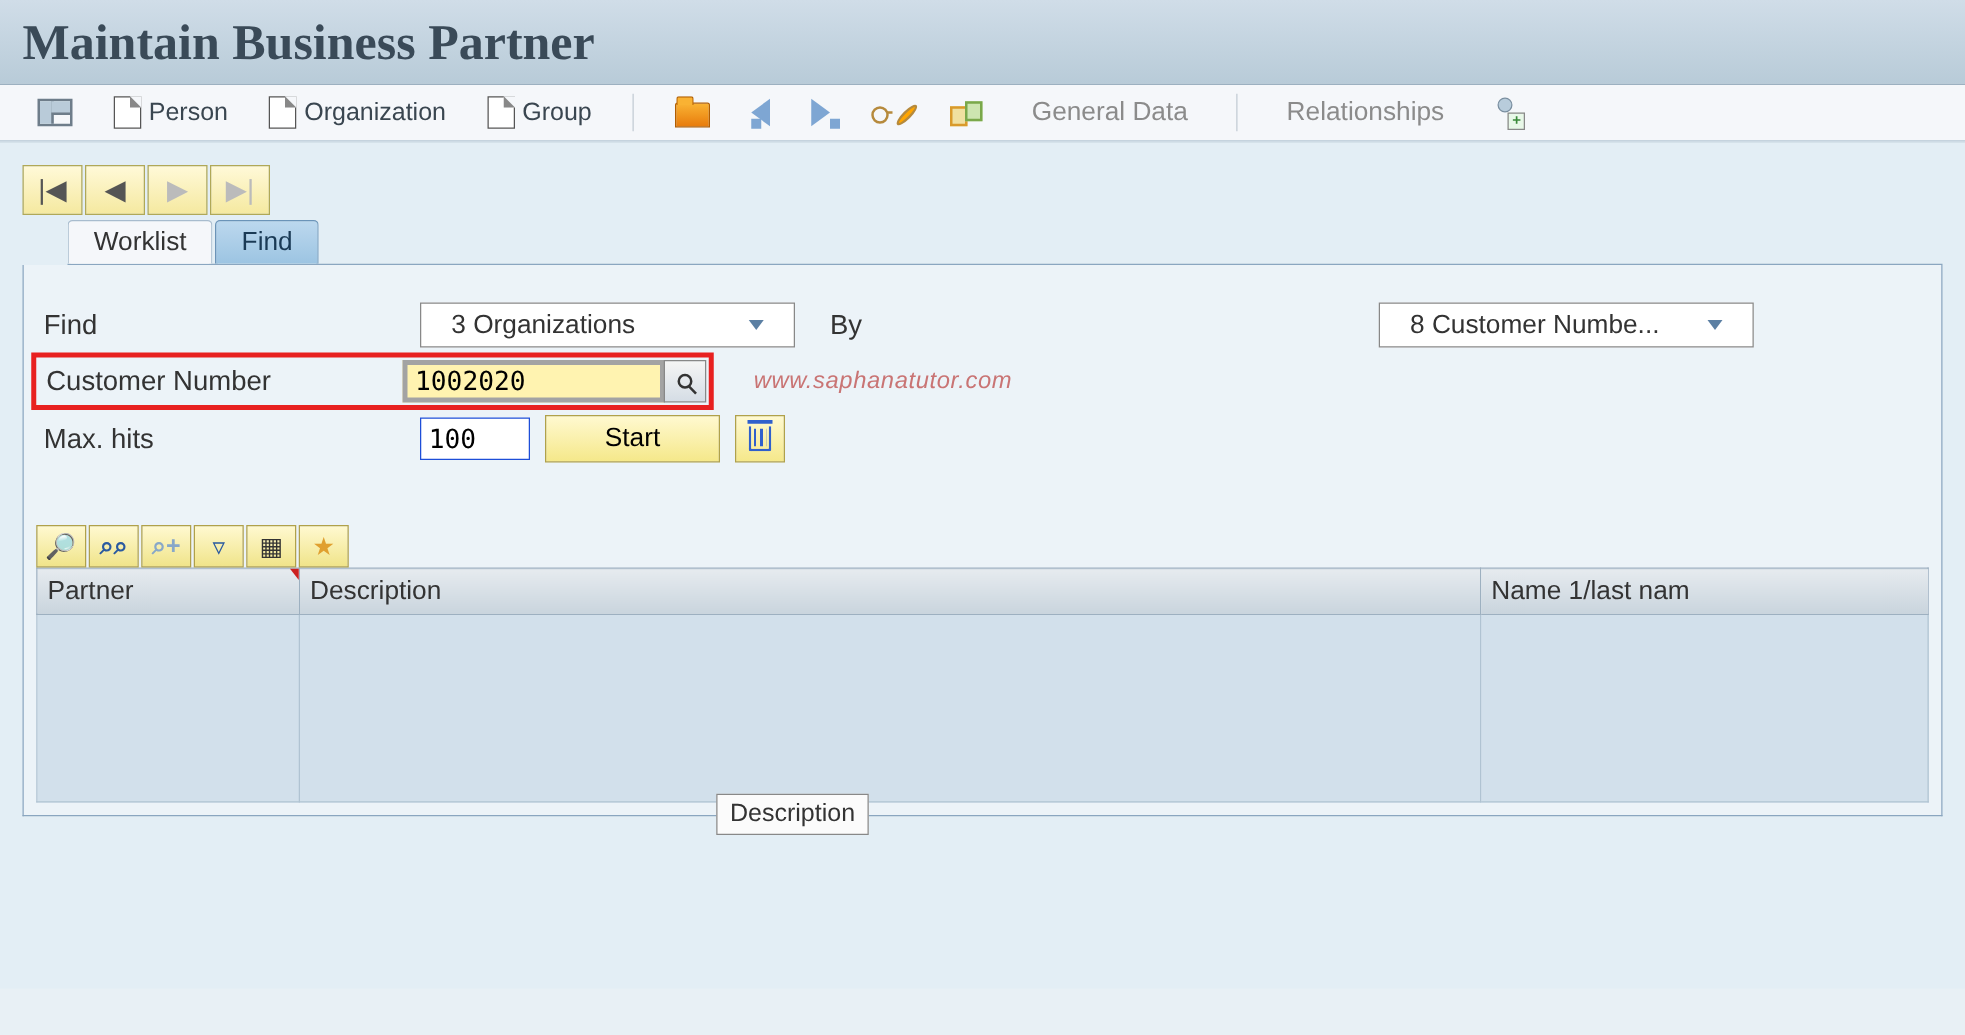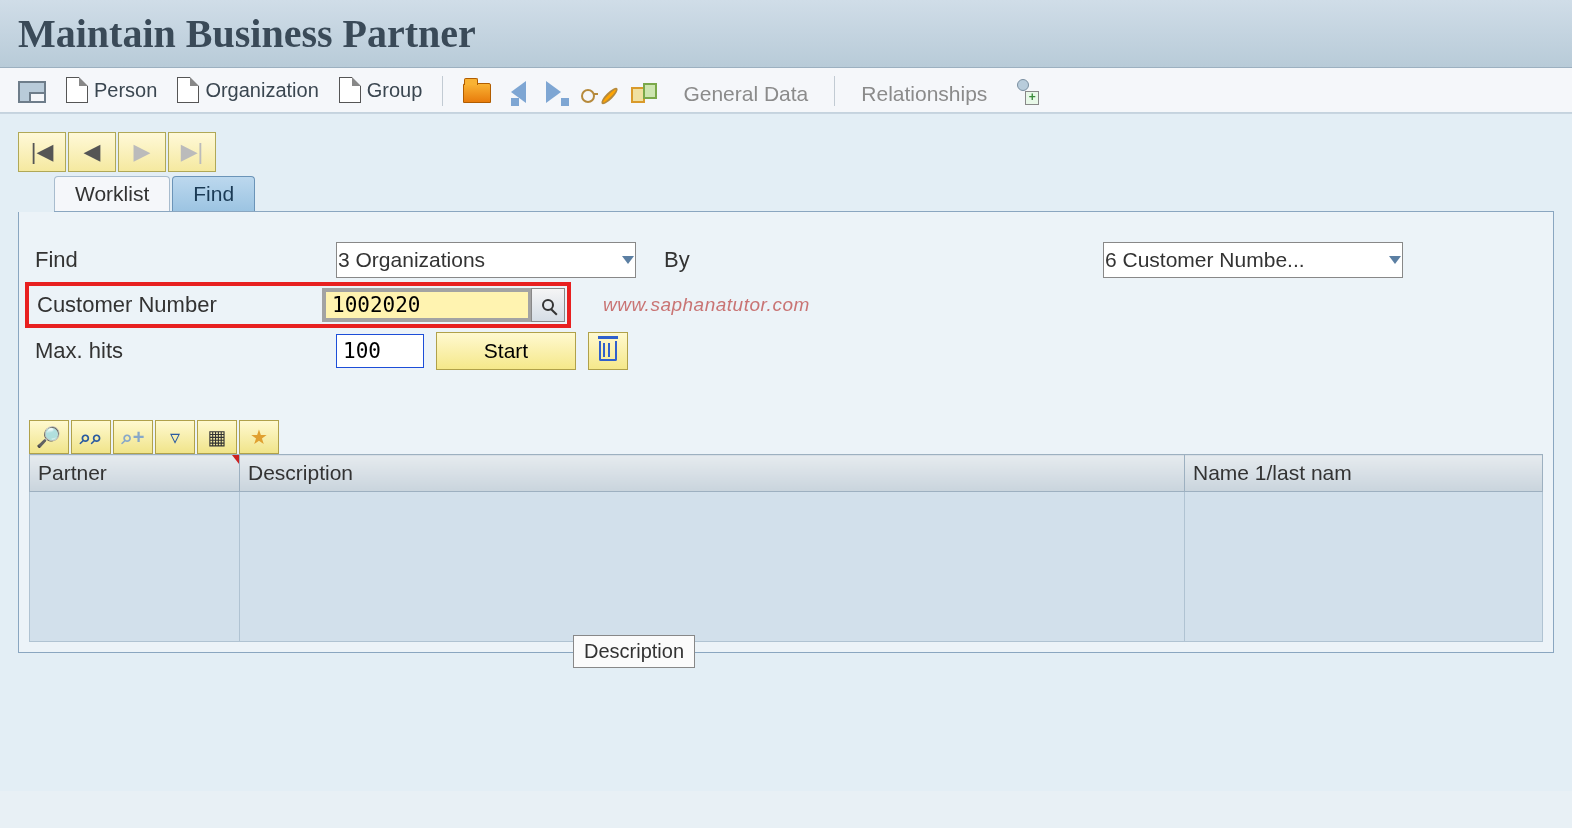--- a/index.html
+++ b/index.html
@@ -23,24 +23,24 @@
     font-family: Georgia, 'Times New Roman', serif;
     font-size: 40px;
     font-weight: bold;
     color: #3a4a58;
   }
 
   
   .toolbar {
     background: #f5f7fa;
     border-bottom: 1px solid #c5d3de;
-    padding: 6px 12px;
+    padding: 6px 24px;
     display: flex;
-    align-items: flex-end;
-    gap: 8px;
+    align-items: center;
+    gap: 21px;
   }
   .tb-sep {
     width: 1px;
     height: 30px;
     background: #c2cbd3;
     margin: 0 6px;
   }
   .tb-btn {
     display: inline-flex;
     align-items: center;
@@ -190,21 +190,21 @@
     margin-left:0;
   }
 
   .form-row{display:flex;align-items:center;margin-bottom:8px;gap:12px}
   .form-label{width:295px;font-size:22px;color:#333;padding-left:6px}
   .form-label2{width:155px;font-size:22px;padding-left:16px}
 
   .dropdown{
     width:300px;height:36px;border:1px solid #888;background:#fff;
     display:flex;align-items:center;justify-content:space-between;
-    padding:0 1px;font-size:21px;cursor:pointer;
+    padding:0 24px;font-size:21px;cursor:pointer;
   }
   .dropdown .arrow{
     width:0;height:0;border-left:6px solid transparent;border-right:6px solid transparent;
     border-top:8px solid #5b7fa3;
   }
   .dropdown.narrow{width:300px}
 
   .highlight-box{
     border:4px solid #e82020;display:flex;align-items:center;padding:2px;
     margin-left:-4px;margin-top:-4px;margin-bottom:-4px;
@@ -336,21 +336,21 @@
 
     <div class="form-row">
       <div class="form-label">Find</div>
       <div class="dropdown">
         <span>3 Organizations</span>
         <span class="arrow"></span>
       </div>
       <div class="form-label2">By</div>
       <div style="flex:1"></div>
       <div class="dropdown narrow" style="margin-right:140px">
-        <span>6 Customer Numbe...</span>
+        <span>8 Customer Numbe...</span>
         <span class="arrow"></span>
       </div>
     </div>
 
     <div class="form-row">
       <div class="highlight-box">
         <div class="form-label" style="width:291px">Customer Number</div>
         <input class="input-text input-highlight" value="1002020" style="">
         <div class="search-btn">
           <span class="mag-icon"></span>

